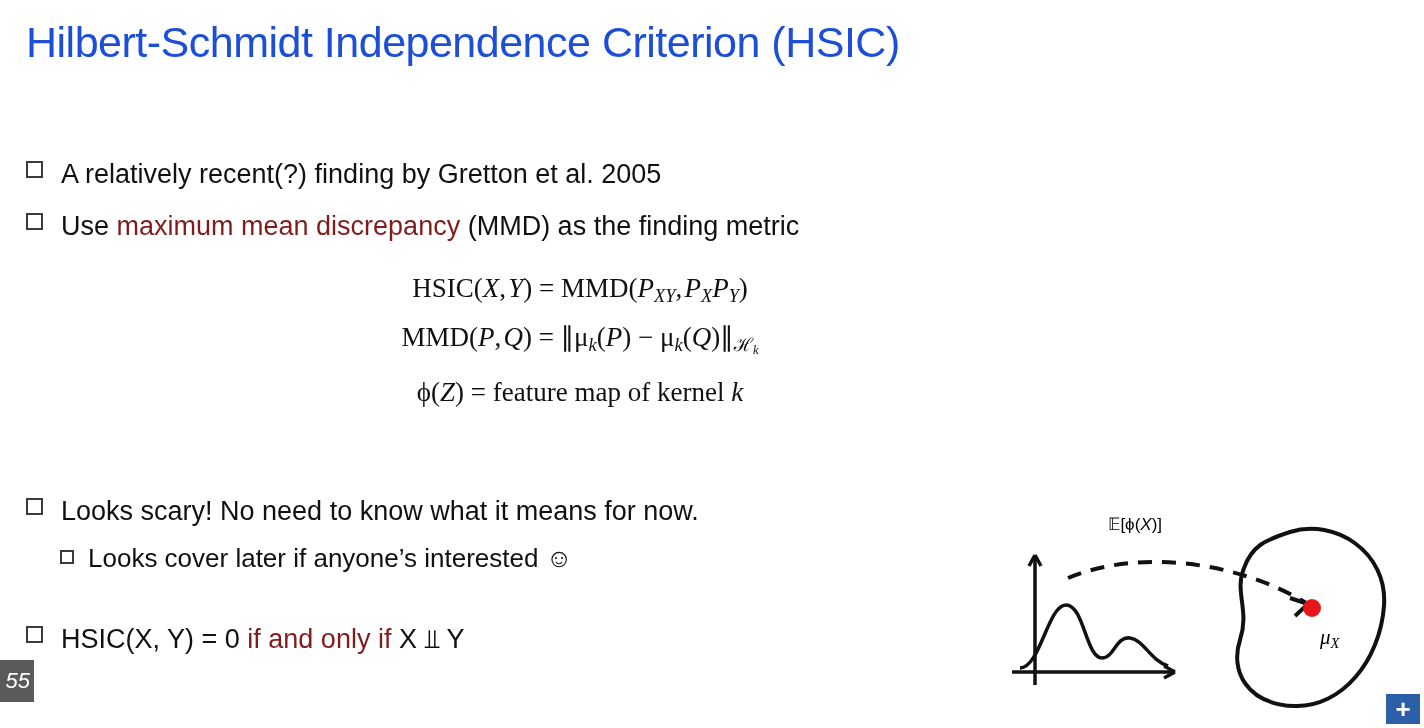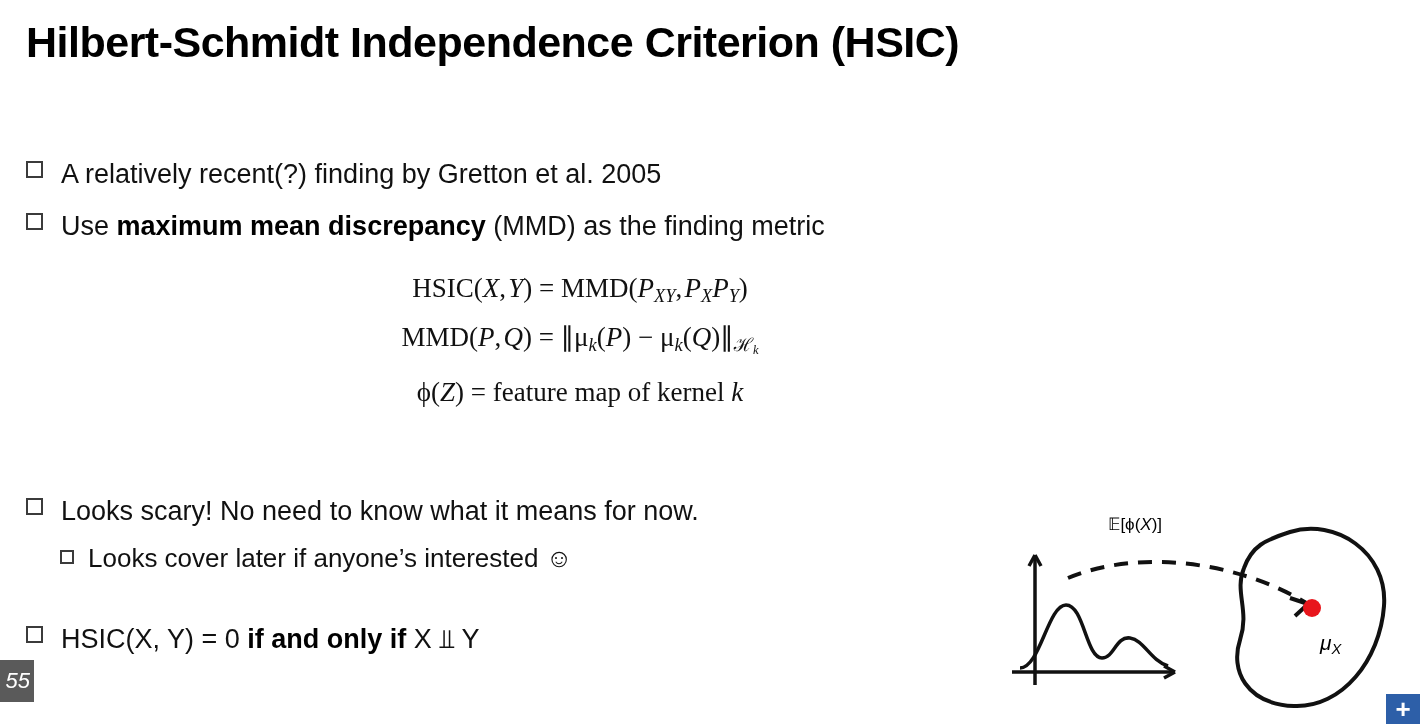--- a/index.html
+++ b/index.html
@@ -19,23 +19,23 @@
   .slide {
     position: absolute;
     inset: 0;
   }
 
   .slide-title {
     position: absolute;
     left: 26px;
     top: 18px;
     font-size: 43px;
-    font-weight: bold;
+    font-weight: normal;
     letter-spacing: -0.5px;
-    color: #000000;
+    color: #1d4ed8;
     white-space: nowrap;
   }
 
   .bullets {
     position: absolute;
     left: 26px;
     top: 150px;
     width: 1160px;
   }
 
@@ -69,22 +69,22 @@
     margin-top: 11px;
     margin-left: 34px;
     margin-right: 14px;
   }
   .bullet-sub .bullet-text {
     font-size: 26px;
     line-height: 38px;
   }
 
   .hl-red {
-    color: #000000;
-    font-weight: bold;
+    color: #7f1d1d;
+    font-weight: normal;
   }
 
   .math-block {
     position: absolute;
     left: 0;
     top: 268px;
     width: 1160px;
     text-align: center;
     font-family: "Liberation Serif", serif;
     color: #111111;
@@ -131,22 +131,22 @@
   .fig-label {
     position: absolute;
     left: 118px;
     top: 14px;
     font-family: Liberation Sans, sans-serif;
     font-size: 17px;
   }
   .fig-mu {
     position: absolute;
     left: 330px;
-    top: 131px;
-    font-family: Liberation Sans, sans-serif;
+    top: 125px;
+    font-family: Liberation Serif, serif;
     font-size: 21px;
     font-style: italic;
   }
 
   .page-number {
     position: absolute;
     left: 0px;
     top: 660px;
     width: 34px;
     height: 42px;

